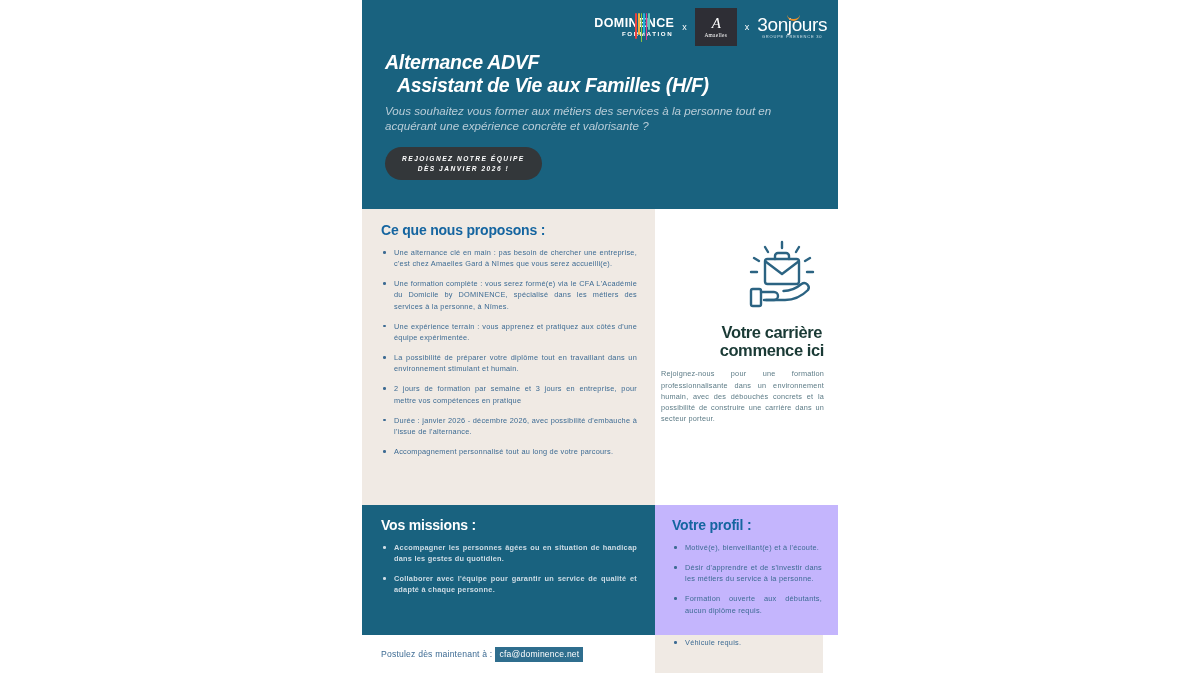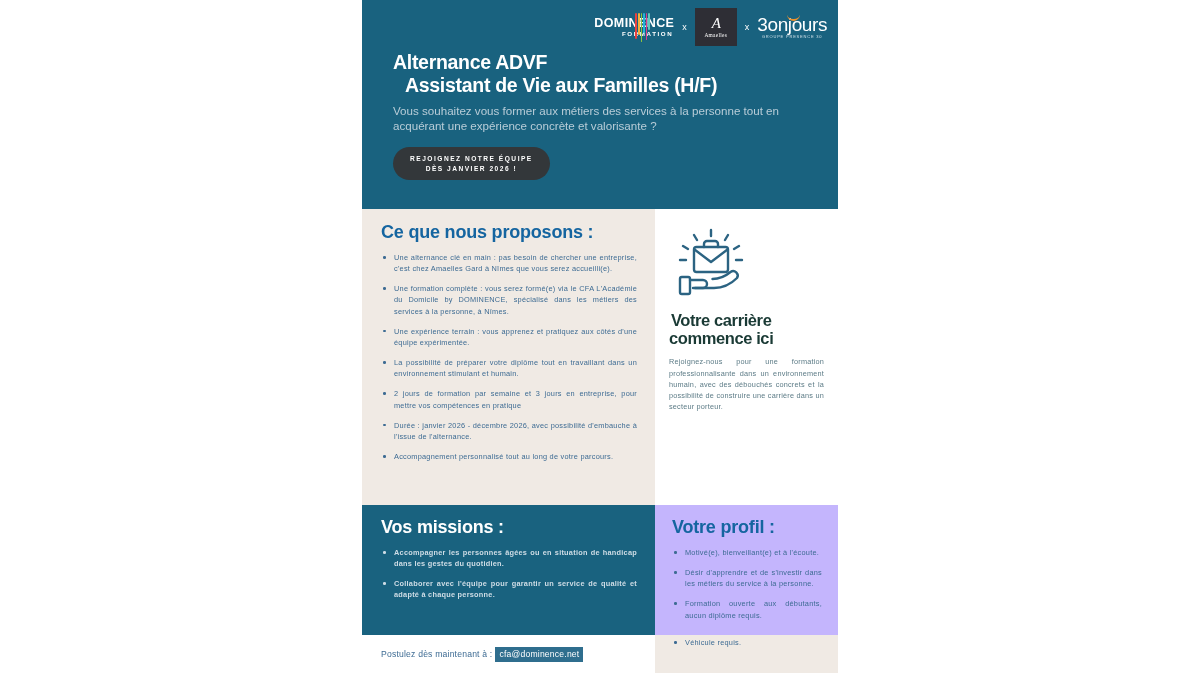--- a/index.html
+++ b/index.html
@@ -123,21 +123,21 @@
     margin-top: 1px;
   }
   .bj-smile {
     position: absolute;
     left: 30px; top: -1px;
     width: 13px; height: 7px;
     border-bottom: 2.2px solid #f0932b;
     border-radius: 0 0 9px 9px;
   }
 
-  .hero-body { padding: 7px 24px 0 31px; }
+  .hero-body { padding: 7px 24px 0 23px; font-style: italic; }
   .hero h1 {
     color: #ffffff;
     font-size: 19.5px;
     font-weight: 700;
     line-height: 1.18;
     letter-spacing: -0.3px;
   }
   .hero h1 .ln2 { display: block; margin-left: 12px; }
   .hero p.sub {
     margin-top: 7px;
@@ -169,30 +169,31 @@
     flex: none;
   }
   .col-offer {
     width: 293px;
     background: #f0eae4;
     padding: 13px 18px 0 19px;
   }
   .col-career {
     width: 183px;
     background: #ffffff;
-    padding: 18px 14px 0 14px;
+    padding: 18px 14px 0 6px;
     display: flex;
     flex-direction: column;
-    align-items: flex-start;
+    align-items: flex-end;
     text-align: center;
+    margin-top: 12px;
   }
 
   h2.sec-title {
     color: #1565a0;
-    font-size: 18px;
+    font-size: 14px;
     font-weight: 700;
     letter-spacing: -0.2px;
     margin-bottom: 9px;
   }
   h2.sec-title.on-dark { color: #ffffff; }
 
   ul.blist { list-style: none; }
   ul.blist li {
     position: relative;
     padding-left: 13px;
@@ -262,21 +263,21 @@
   }
   .foot-left {
     width: 293px;
     background: #ffffff;
     display: flex;
     align-items: center;
     padding-left: 19px;
     gap: 0;
   }
   .foot-right {
-    width: 183px;
+    width: 168px;
     background: #f0eae4;
     padding: 0 16px 0 17px;
   }
   .foot-right ul.blist li { margin-top: 2px; }
   .foot-text {
     color: #3d6b93;
     font-size: 8.6px;
     letter-spacing: 0.2px;
   }
   .email-chip {

